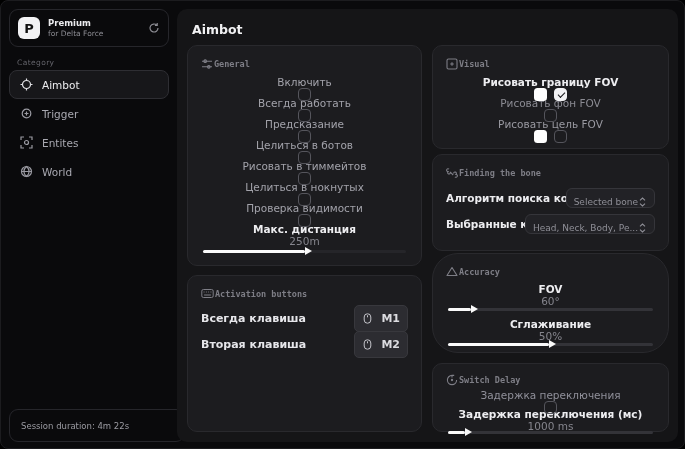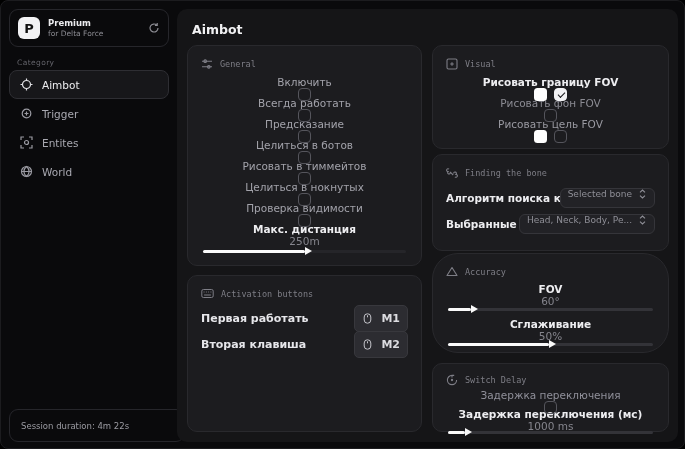--- a/index.html
+++ b/index.html
@@ -20,21 +20,21 @@
   .nav-item { height:29px; display:flex; align-items:center; gap:9px; padding:0 10px; border-radius:8px; border:1px solid transparent; color:#a9a9b1; font-size:10.5px; cursor:pointer; }
   .nav-item .nicon { display:flex; color:#9a9aa2; }
   .nav-item.active { background:#17171a; border-color:#2e2e33; color:#ececef; }
   .nav-item.active .nicon { color:#e0e0e4; }
   .session { position:absolute; left:8px; bottom:8px; width:176px; height:33px; border:1px solid #26262b; border-radius:9px; display:flex; align-items:center; padding:0 11px; font-size:8.5px; color:#9b9ba2; }
 
   
   .main { position:absolute; left:176px; top:8px; width:501px; height:433px; background:#151517; border-radius:10px; }
   .page-title { position:absolute; left:15px; top:13px; font-size:12.5px; font-weight:bold; color:#f1f1f3; }
   .card { position:absolute; background:#1c1c1f; border:1px solid #29292d; border-radius:10px; padding:9px 13px 10px; }
-  .card-header { display:flex; align-items:center; gap:7px; font-family:"DejaVu Sans Mono", monospace; font-size:8.5px; color:#7e7e86; padding:3px 0 6px; }
+  .card-header { display:flex; align-items:center; gap:1px; font-family:"DejaVu Sans Mono", monospace; font-size:8.5px; color:#7e7e86; padding:3px 0 6px;font-weight:bold; }
   .card-header .hicon { display:flex; color:#7e7e86; }
 
   .row { height:21px; display:flex; align-items:center; justify-content:space-between;flex-direction:column; }
   .row-lbl { font-size:10.5px; color:#a3a3ab; }
   .row-lbl.hot { color:#ededf0; font-weight:bold; }
   .row-val { font-size:10.5px; color:#85858d; }
   .rgt { display:flex; align-items:center; gap:7px; }
 
   .cbx { width:13px; height:13px; border:1.5px solid #55555c; border-radius:4px; background:transparent; position:relative; cursor:pointer; flex:none; }
   .cbx.on { background:#f2f2f4; border-color:#f2f2f4; }
@@ -46,21 +46,21 @@
   .slider .fill { position:absolute; left:2px; top:4px; height:2.5px; background:#fafafa; border-radius:2px; }
   .slider .fill::after { content:""; position:absolute; right:-7px; top:-3.2px; border-top:4.4px solid transparent; border-bottom:4.4px solid transparent; border-left:7px solid #fafafa; }
 
   .keybtn { height:27px; background:#2c2c31; border:1px solid #38383d; border-radius:5px; display:flex; align-items:center; gap:8px; padding:0 7px; color:#dcdce0; font-size:11px; font-weight:bold; cursor:pointer; }
   .keybtn .micon { display:flex; color:#c3c3c9; }
   .arow { height:26px; display:flex; align-items:center; justify-content:space-between; }
   .arow .row-lbl { color:#e6e6ea; font-weight:bold; font-size:11px; }
 
   .drow { height:26px; display:flex; align-items:center; }
   .drow .row-lbl { color:#ededf0; font-weight:bold; font-size:10.5px; white-space:nowrap; overflow:hidden; flex:1; }
-  .dropdown { height:20px; background:#222226; border:1px solid #35353a; border-radius:6px; display:flex; align-items:flex-start; gap:6px; padding:0 7px; flex:none; cursor:pointer; }
+  .dropdown { height:20px; background:#222226; border:1px solid #35353a; border-radius:6px; display:flex; align-items:flex-end; padding:0 7px; flex:none; cursor:pointer; }
   .dropdown .dval { font-size:9px; color:#8f8f97; white-space:nowrap; }
   .dropdown .dicon { display:flex; color:#8f8f97; }
 
   .sl-row { height:19px; display:flex; align-items:center; justify-content:space-between;flex-direction:column; }
 </style>
 </head>
 <body>
 
 <div class="app">
 
@@ -180,21 +180,21 @@
       <div class="card-header">
         <span class="hicon">
           <svg width="13" height="11" viewBox="0 0 13 11" fill="none" stroke="currentColor" stroke-width="1">
               <rect x="0.8" y="1.5" width="11.4" height="8" rx="1.6"></rect>
               <path d="M3 4h.1M5.3 4h.1M7.6 4h.1M9.9 4h.1M3.5 7h6" stroke-linecap="round"></path>
             </svg>
         </span>
         <span>Activation buttons</span>
       </div>
       <div class="arow">
-        <span class="row-lbl">Первая работать</span>
+        <span class="row-lbl">Всегда клавиша</span>
         <span class="keybtn">
           <span class="micon">
             <svg width="11" height="11" viewBox="0 0 11 11" fill="none" stroke="currentColor" stroke-width="1">
                 <rect x="2.2" y="0.8" width="6.6" height="9.4" rx="3.2"></rect>
                 <path d="M5.5 2.3v2"></path>
               </svg>
           </span>
           <span>M1</span>
         </span>
       </div>

